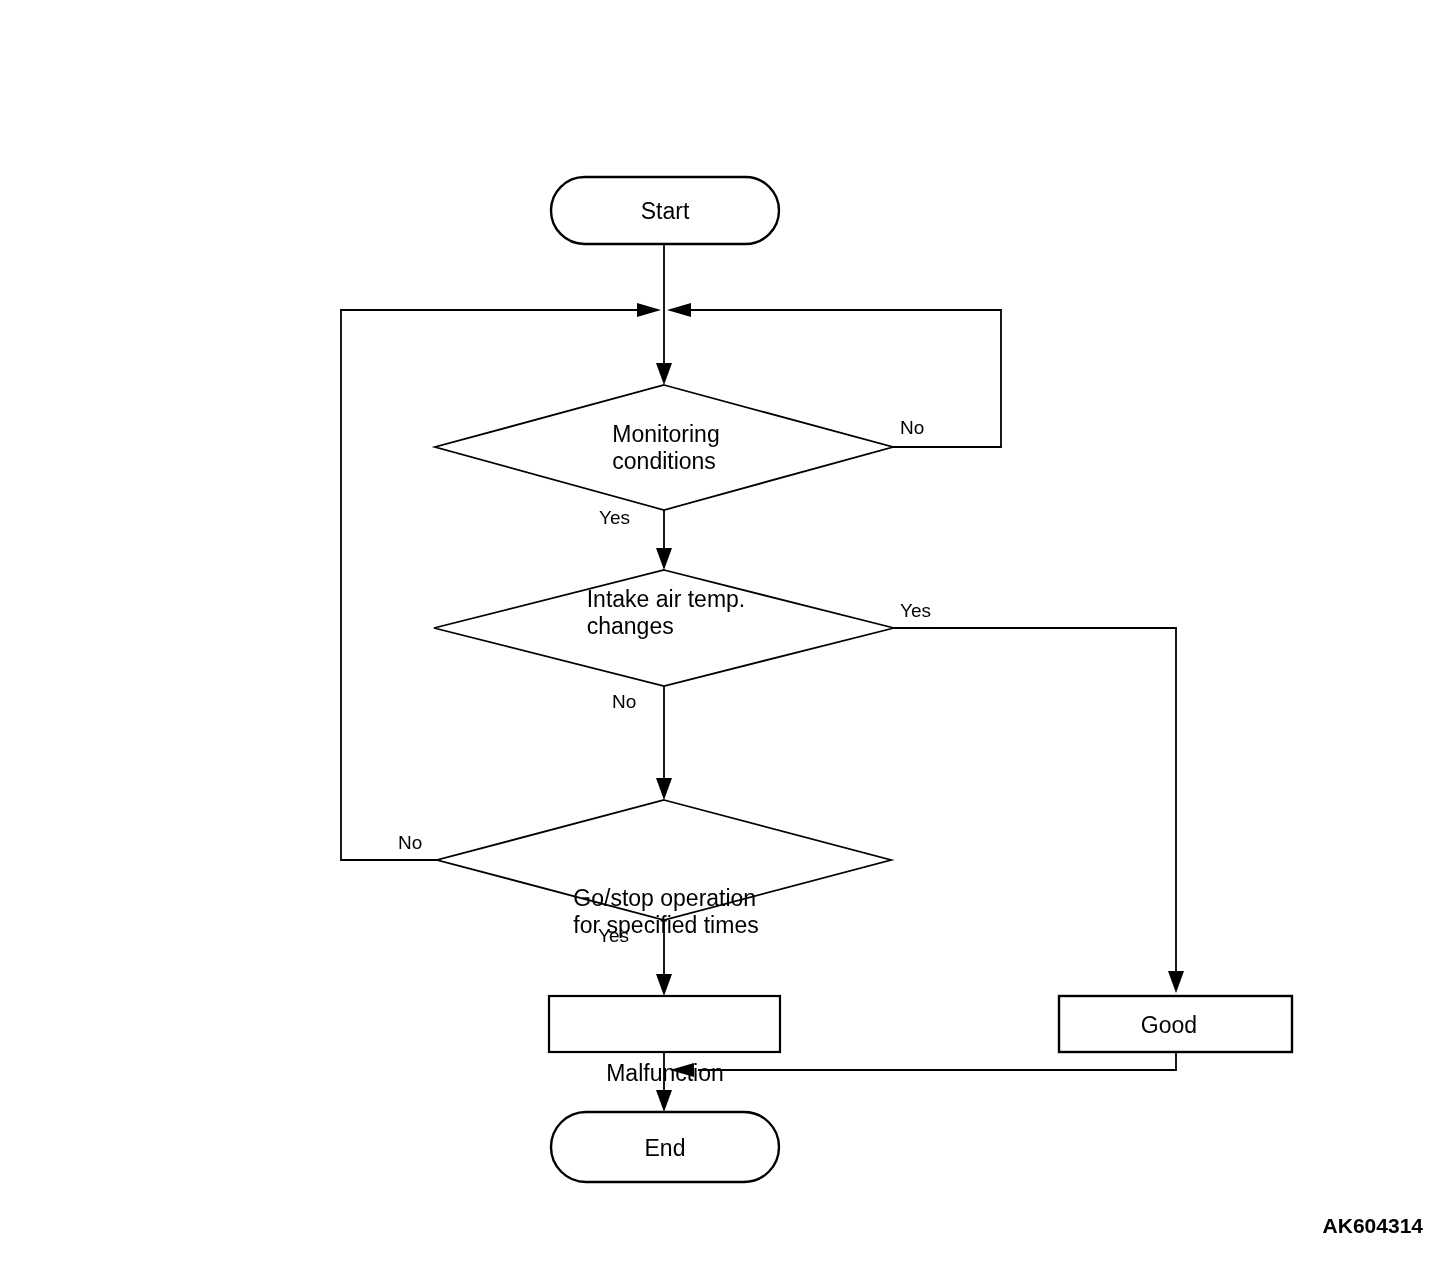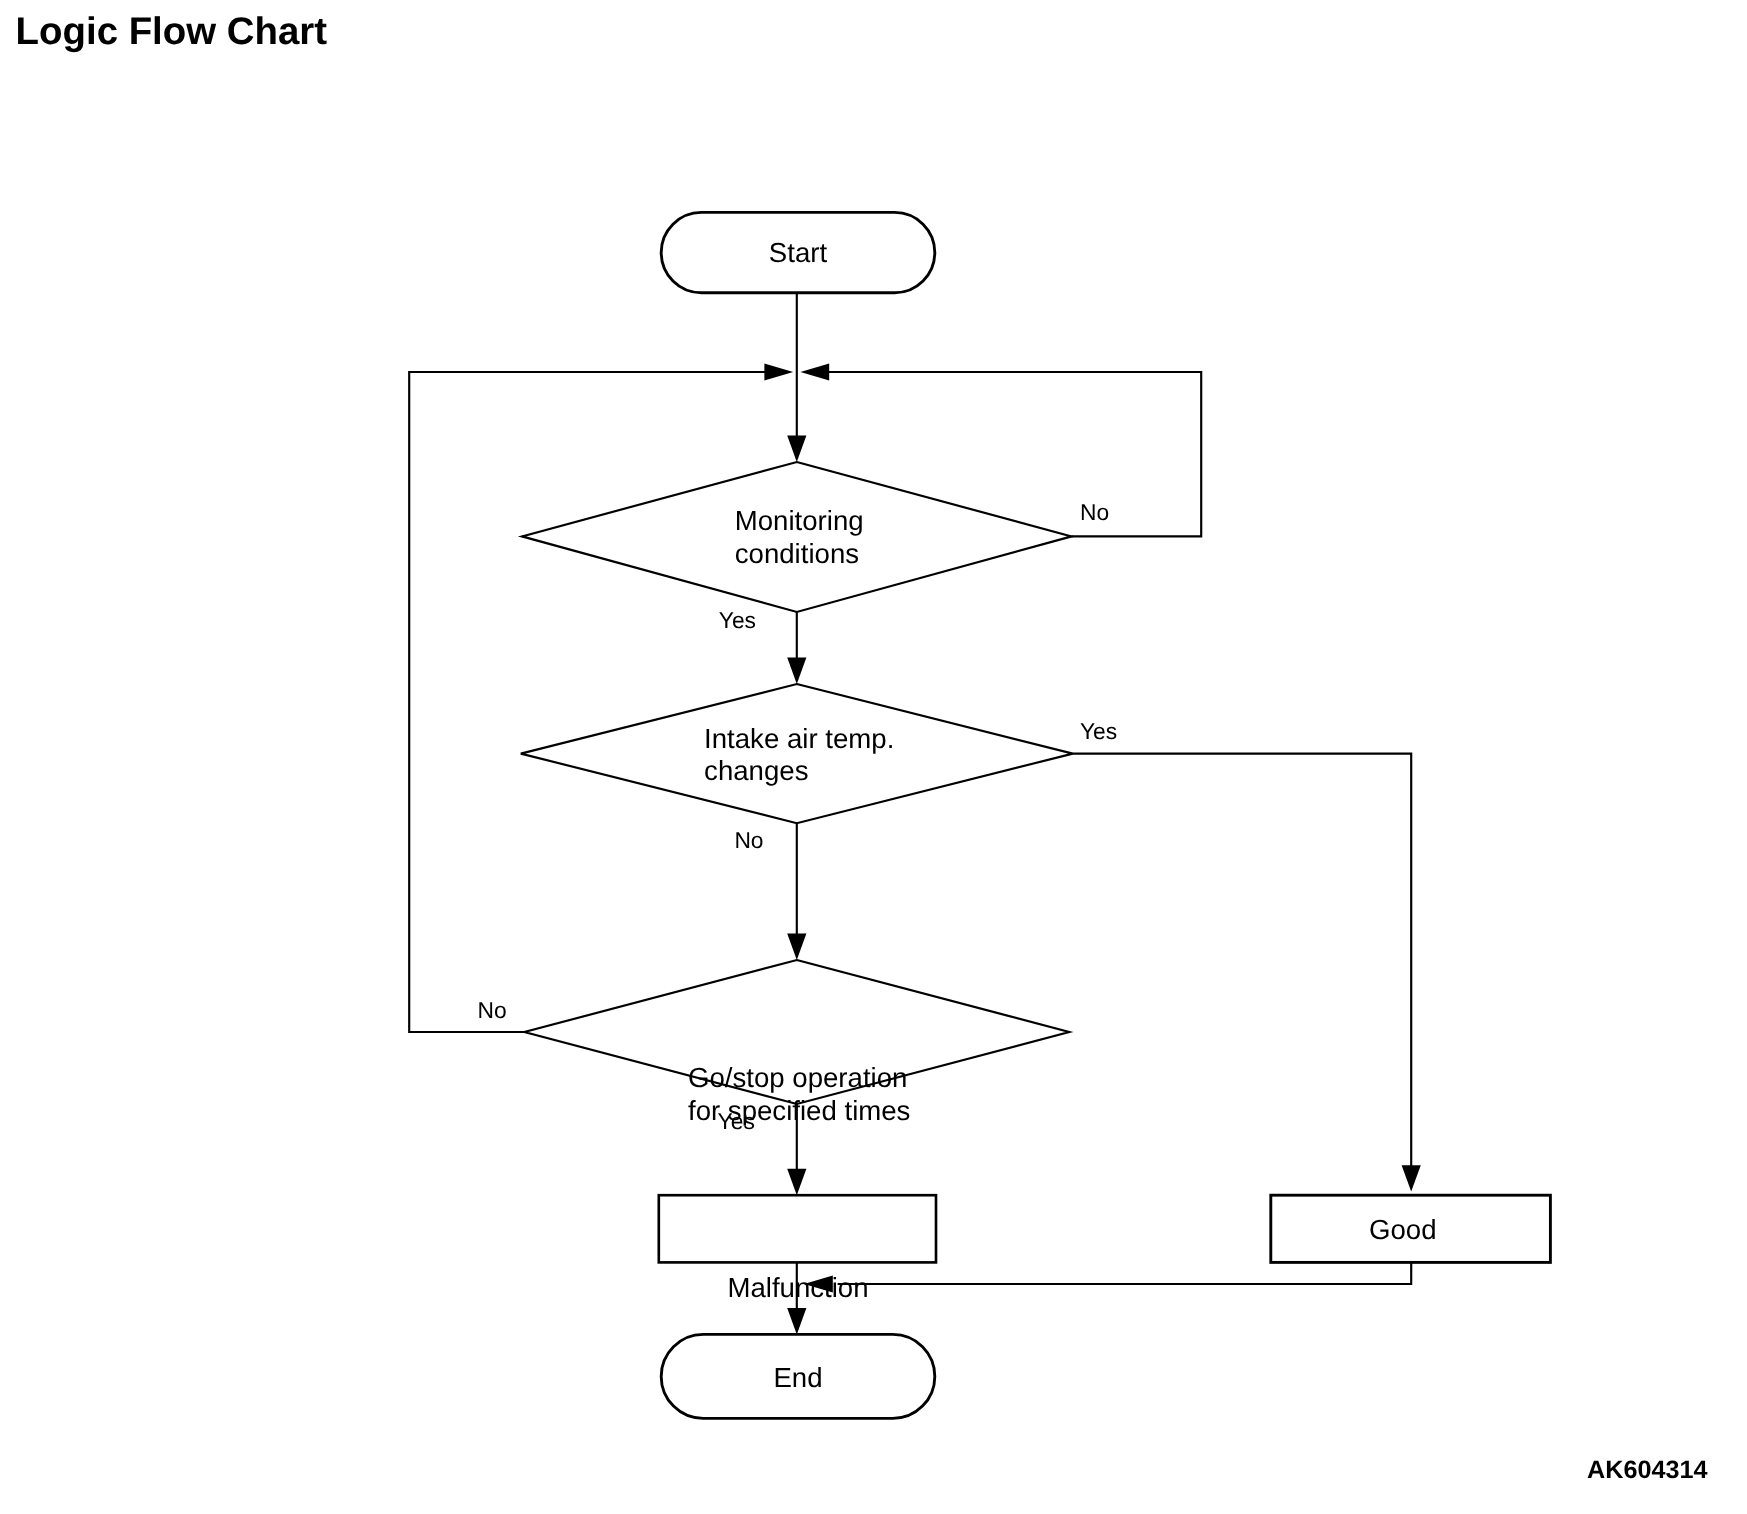--- a/index.html
+++ b/index.html
@@ -48,21 +48,20 @@
     top: 1214px;
     font-size: 21px;
     font-weight: bold;
   }
 </style>
 </head>
 <body>
 
 <div class="page">
 
-  <div class="page-title">Logic Flow Chart</div>
 
   <svg class="diagram-svg" width="1456" height="1262" viewBox="0 0 1456 1262">
     <g stroke="#000000" fill="none" stroke-width="1.8">
 
       <line x1="664" y1="244" x2="664" y2="382"></line>
       <polyline points="893,447 1001,447 1001,310 688,310"></polyline>
       <polyline points="437,860 341,860 341,310 640,310"></polyline>
       <line x1="664" y1="510" x2="664" y2="566"></line>
       <polyline points="894,628 1176,628 1176,989"></polyline>
       <line x1="664" y1="686" x2="664" y2="796"></line>
@@ -92,21 +91,21 @@
       <polygon points="664,800 891,860 664,920 437,860" stroke-width="1.8"></polygon>
       <rect x="549" y="996" width="231" height="56" stroke-width="2.2"></rect>
       <rect x="1059" y="996" width="233" height="56" stroke-width="2.4"></rect>
       <rect x="551" y="1112" width="228" height="70" rx="35" ry="35" stroke-width="2.4"></rect>
     </g>
   </svg>
 
   <div class="node-label" style="left:665px; top:211px;">Start</div>
   <div class="node-label" style="left:666px; top:448px;">Monitoring
 conditions</div>
-  <div class="node-label" style="left:666px; top:629px;">Intake air temp.
+  <div class="node-label" style="left:666px; top:613px;">Intake air temp.
 changes</div>
   <div class="node-label" style="left:666px; top:912px;">Go/stop operation
 for specified times</div>
   <div class="node-label" style="left:665px; top:1025px;margin-top:48px;">Malfunction</div>
   <div class="node-label" style="left:1169px; top:1025px;">Good</div>
   <div class="node-label" style="left:665px; top:1148px;">End</div>
 
   <div class="edge-label" style="left:900px; top:415px;">No</div>
   <div class="edge-label" style="left:599px; top:505px;">Yes</div>
   <div class="edge-label" style="left:900px; top:598px;">Yes</div>

